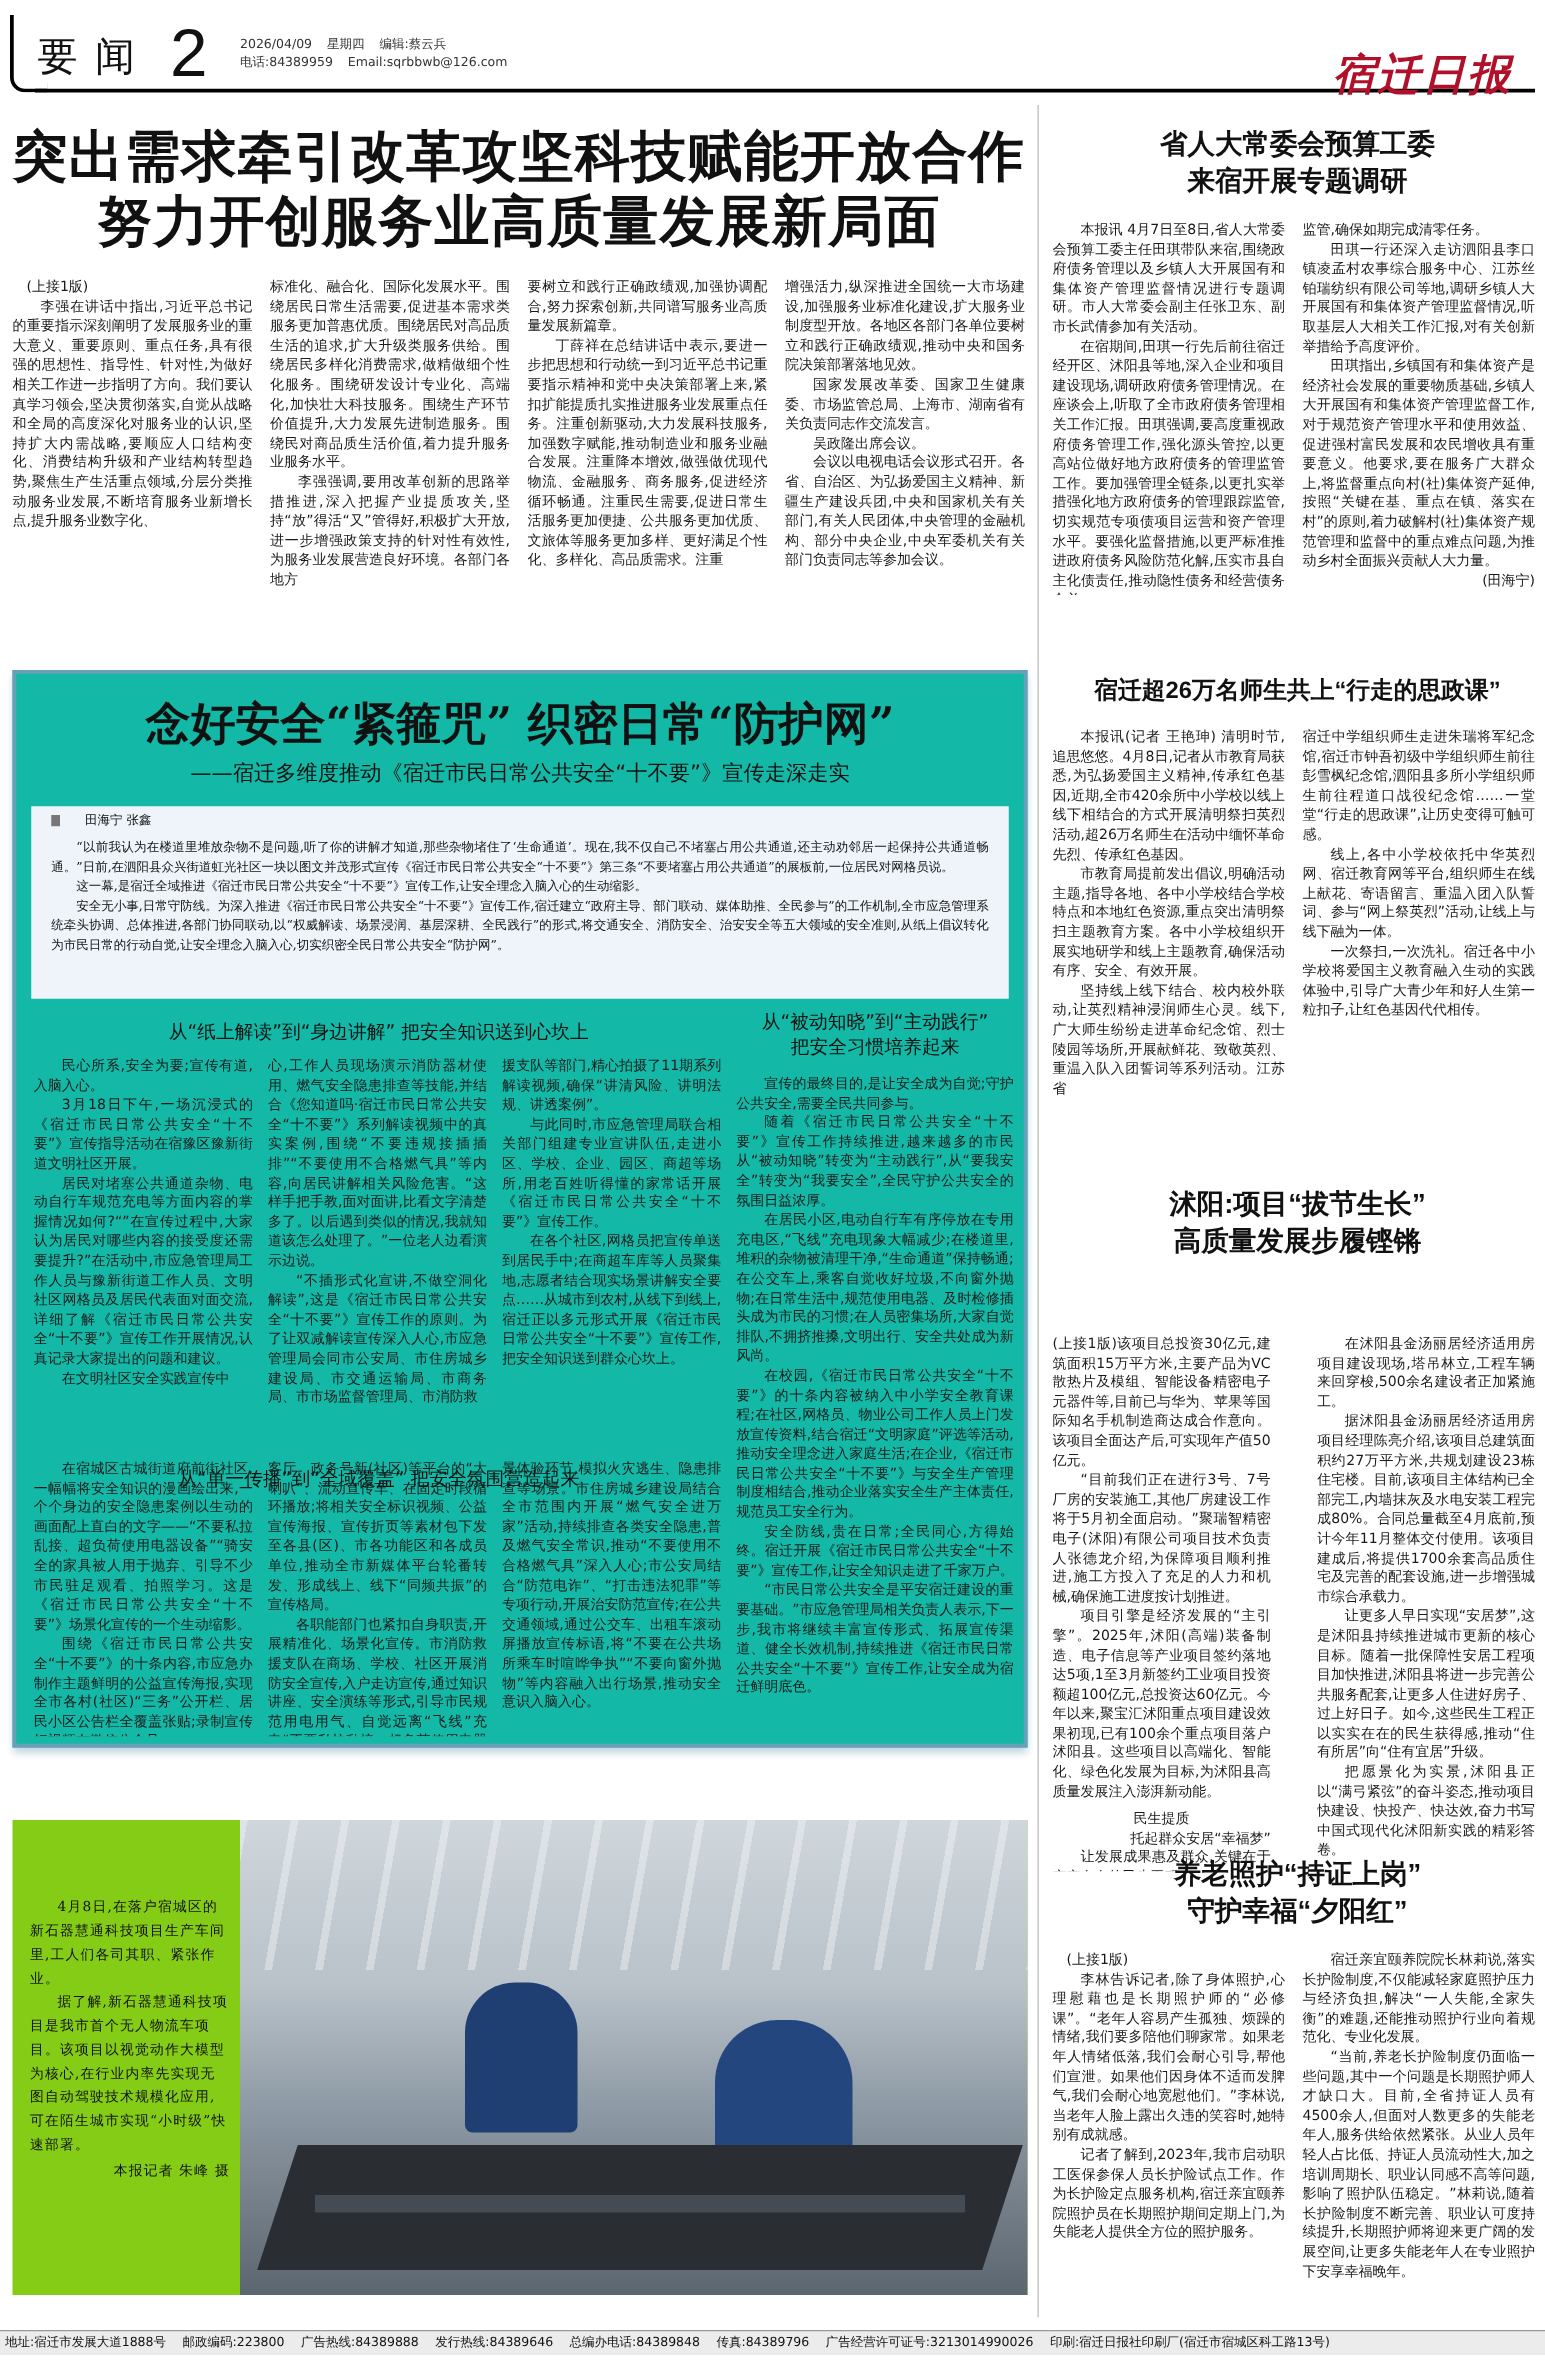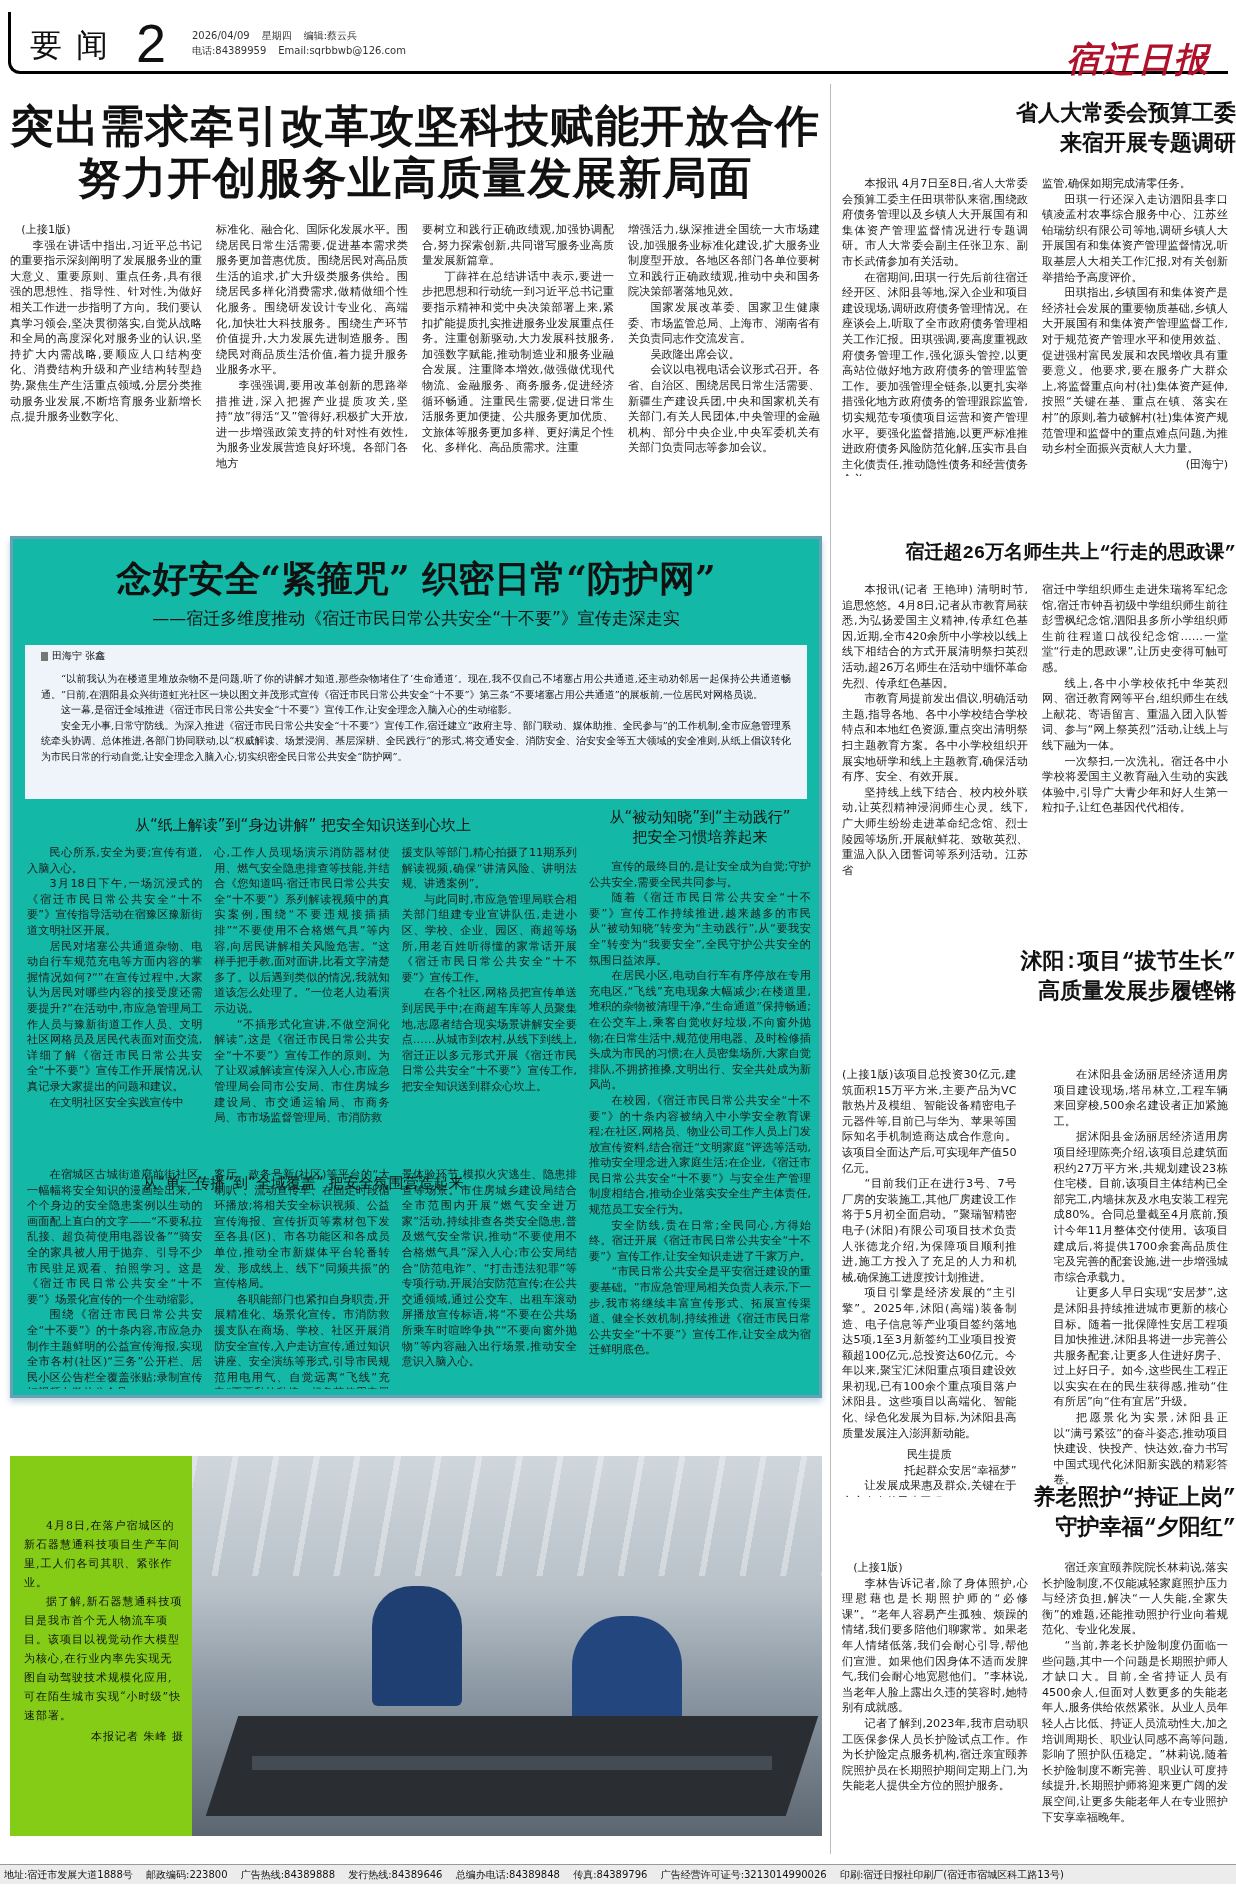--- a/index.html
+++ b/index.html
@@ -19,29 +19,29 @@
 
   .col-text { font-size: 11.2px; line-height: 15.6px; text-align: justify; color: #1a1a1a; }
   .col-text p { text-indent: 2em; }
   .col-text p.noindent { text-indent: 1em; }
 
   .lead-body { position: absolute; left: 10px; top: 222px; width: 810px; height: 290px; display: flex; gap: 14px; }
   .lead-body .col { flex: 1; overflow: hidden; }
 
   .vrule { position: absolute; left: 830px; top: 84px; width: 1px; height: 1770px; background: #bbb; }
 
-  .side-title { position: absolute; text-align: right; font-family: Liberation Mono, monospace; font-weight: bold; font-size: 22px; line-height: 30px; }
+  .side-title { position: absolute; text-align: center; font-family: Liberation Sans, sans-serif; font-weight: bold; font-size: 22px; line-height: 30px; }
   .side-body { position: absolute; display: flex; gap: 14px; }
   .side-body .col { flex: 1; overflow: hidden; }
 
   .box { position: absolute; left: 10px; top: 536px; width: 812px; height: 862px; border: 3px solid #6a9fb8; box-shadow: 0 4px 6px rgba(100,150,180,0.4); background: #14b8a6; }
   .box .title { position: absolute; left: 0; top: 16px; width: 100%; text-align: center; font-family: "DejaVu Serif", serif; font-weight: bold; font-size: 36px; }
   .box .subtitle { position: absolute; left: 0; top: 68px; width: 100%; text-align: center; font-size: 17px; }
   .box .intro { position: absolute; left: 12px; top: 106px; width: 782px; height: 154px; background: #eef4fa; padding: 4px 16px; }
-  .box .byline { font-size: 10px; margin-bottom: 8px; display: flex; align-items: center; gap: 4px; }
+  .box .byline { font-size: 10px; margin-bottom: 8px; display: flex; align-items: center; gap: 20px; }
   .box .byline .sq { width: 7px; height: 9px; background: #777; display: inline-block; }
   .box .intro-text { font-family: "DejaVu Serif", serif; font-size: 10px; line-height: 15.5px; text-align: justify; }
   .box .intro-text p { text-indent: 2em; }
   .box .subhead { position: absolute; font-size: 15px; text-align: center; line-height: 20px; }
   .box .sect { position: absolute; display: flex; gap: 12px; }
   .box .sect .col { flex: 1; overflow: hidden; }
 
   .photo { position: absolute; left: 10px; top: 1456px; width: 812px; height: 380px; background: #84cc16; }
   .photo .caption { position: absolute; left: 14px; top: 60px; width: 160px; font-family: "DejaVu Serif", serif; font-size: 11px; line-height: 19px; letter-spacing: 1px; }
   .photo .caption p { text-indent: 2em; }
@@ -86,21 +86,21 @@
     <p>李强强调,要用改革创新的思路举措推进,深入把握产业提质攻关,坚持“放”得活“又”管得好,积极扩大开放,进一步增强政策支持的针对性有效性,为服务业发展营造良好环境。各部门各地方</p>
   </div>
   <div class="col">
     <p style="text-indent:0">要树立和践行正确政绩观,加强协调配合,努力探索创新,共同谱写服务业高质量发展新篇章。</p>
     <p>丁薛祥在总结讲话中表示,要进一步把思想和行动统一到习近平总书记重要指示精神和党中央决策部署上来,紧扣扩能提质扎实推进服务业发展重点任务。注重创新驱动,大力发展科技服务,加强数字赋能,推动制造业和服务业融合发展。注重降本增效,做强做优现代物流、金融服务、商务服务,促进经济循环畅通。注重民生需要,促进日常生活服务更加便捷、公共服务更加优质、文旅体等服务更加多样、更好满足个性化、多样化、高品质需求。注重</p>
   </div>
   <div class="col">
     <p style="text-indent:0">增强活力,纵深推进全国统一大市场建设,加强服务业标准化建设,扩大服务业制度型开放。各地区各部门各单位要树立和践行正确政绩观,推动中央和国务院决策部署落地见效。</p>
     <p>国家发展改革委、国家卫生健康委、市场监管总局、上海市、湖南省有关负责同志作交流发言。</p>
     <p>吴政隆出席会议。</p>
-    <p>会议以电视电话会议形式召开。各省、自治区、围绕居民日常生活需要、新疆生产建设兵团,中央和国家机关有关部门,有关人民团体,中央管理的金融机构、部分中央企业,中央军委机关有关部门负责同志等参加会议。</p>
+    <p>会议以电视电话会议形式召开。各省、自治区、为弘扬爱国主义精神、新疆生产建设兵团,中央和国家机关有关部门,有关人民团体,中央管理的金融机构、部分中央企业,中央军委机关有关部门负责同志等参加会议。</p>
   </div>
 </div>
 
 <div class="vrule"></div>
 
 <div class="side-title" style="left:840px; top:100px; width:396px;">
   <div>省人大常委会预算工委</div>
   <div>来宿开展专题调研</div>
 </div>
 <div class="side-body col-text" style="left:842px; top:176px; width:386px; height:300px;">

